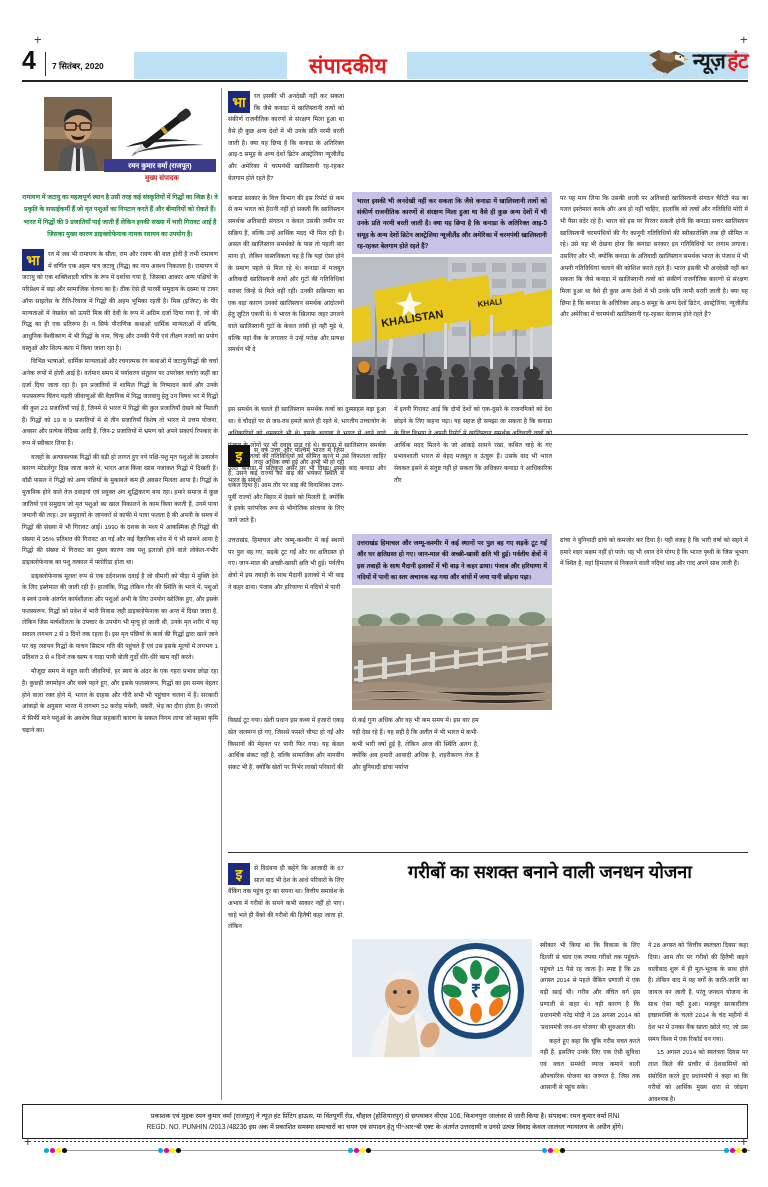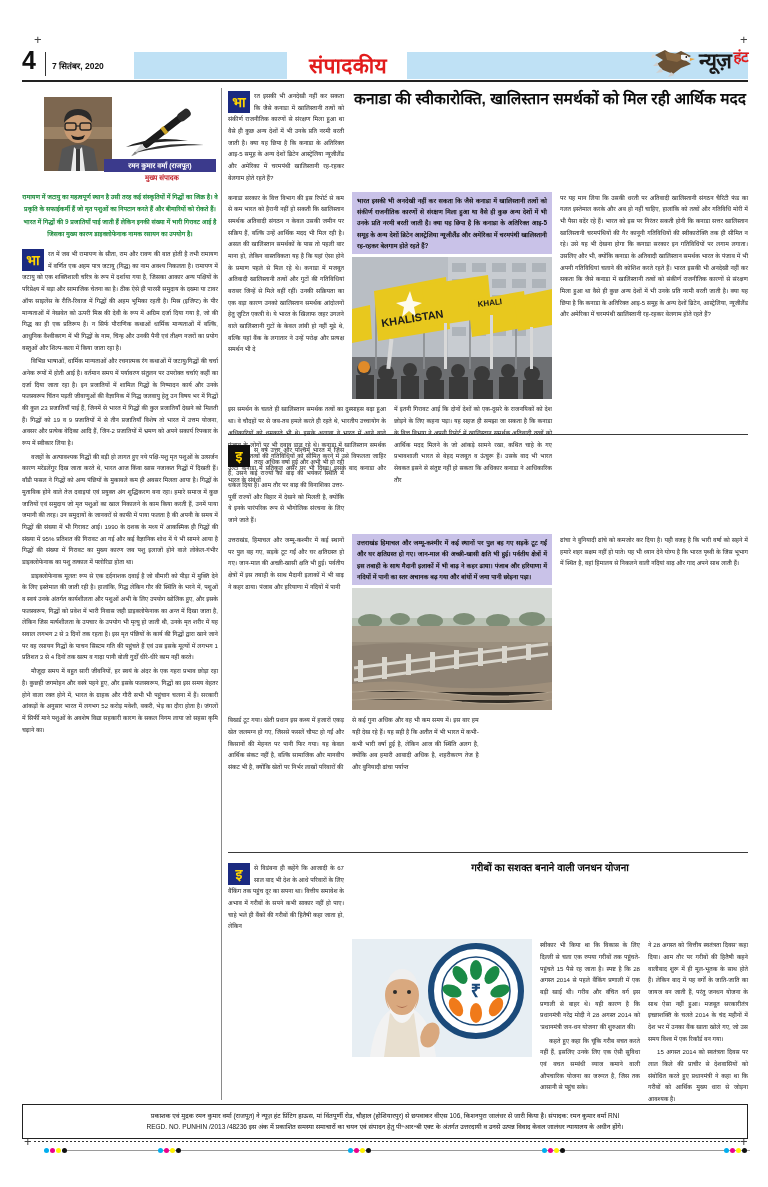--- a/index.html
+++ b/index.html
@@ -19,21 +19,21 @@
   .mh-white{position:absolute;left:265px;top:0;width:120px;height:27px;background:#fff;}
   .mh-section{position:absolute;left:262px;top:-1px;width:128px;text-align:center;
      font-size:21px;font-weight:bold;color:#e21b1b;letter-spacing:.3px;
      font-family:"Liberation Sans",sans-serif;}
   .mh-pageno{position:absolute;left:0;top:-4px;font-size:25px;font-weight:bold;color:#111;line-height:1;}
   .mh-rule{position:absolute;left:23px;top:0px;width:1px;height:24px;background:#333;}
   .mh-date{position:absolute;left:30px;top:8px;font-size:8.5px;font-weight:bold;color:#111;}
   .logo{position:absolute;right:0;top:-6px;height:34px;display:flex;align-items:flex-start;gap:2px;}
   .logo-bird{width:46px;height:32px;}
   .logo-news{font-size:21px;font-weight:bold;color:#1a1a1a;letter-spacing:-.5px;}
-  .logo-hunt{font-size:15px;font-weight:bold;color:#e21b1b;letter-spacing:-.5px;}
+  .logo-hunt{font-size:21px;font-weight:bold;color:#e21b1b;letter-spacing:-.5px;}
   .mh-underline{position:absolute;left:0;top:28px;width:726px;height:1.5px;background:#222;}
 
   
   .body-text{font-size:6.1px;line-height:1.92;text-align:justify;color:#1a1a1a;
     font-family:"Liberation Sans",sans-serif;}
   .body-text p{margin:0 0 2px 0;text-indent:9px;}
   .body-text p.noind{text-indent:0;}
 
   .dropcap{display:inline-block;float:left;width:22px;height:22px;margin:1px 4px 0 0;
     text-align:center;line-height:22px;font-size:14px;font-weight:bold;}
@@ -55,21 +55,21 @@
   .edit-photo{position:absolute;left:22px;top:0;width:68px;height:74px;overflow:hidden;border:0;}
   .pen{position:absolute;left:96px;top:2px;width:98px;height:60px;}
   .byline{position:absolute;left:82px;top:62px;width:112px;height:13px;background:#3b3a8c;
      color:#fff;font-size:7px;font-weight:bold;text-align:center;line-height:13px;}
   .byrole{position:absolute;left:108px;top:76px;width:64px;text-align:center;
      font-size:7px;font-weight:bold;color:#c0232b;}
 
   
   .art{position:absolute;}
   .art-head{font-size:15.5px;line-height:1.15;font-weight:bold;color:#0d0d0d;text-align:center;}
-  .art-head.small{font-size:10px;}
+  .art-head.small{font-size:18px;}
 
   .colwrap{display:flex;gap:8px;}
   .col{flex:1 1 0;min-width:0;}
 
   
   .imprint{position:absolute;left:22px;top:1104px;width:726px;border:1.1px solid #222;padding:5px 8px;
     box-sizing:border-box;text-align:center;}
   .imprint p{margin:0;font-size:6.5px;line-height:1.75;color:#111;}
   .imprint .rni{font-variant:small-caps;}
   .reg-line{position:absolute;left:34px;top:1141px;width:706px;height:1px;
@@ -164,23 +164,20 @@
     </div>
   </div>
 
   <div class="art" style="left:228px;top:90px;width:520px;">
 
     <div style="display:flex;gap:8px;align-items:flex-start;">
       <div style="width:116px;flex:0 0 116px;">
         <div class="body-text">
           <p class="noind"><span class="dropcap dc-blue">भा</span><span>रत इसकी भी अनदेखी नहीं कर सकता कि जैसे कनाडा में खालिस्तानी तत्वों को संकीर्ण राजनीतिक कारणों से संरक्षण मिला हुआ था वैसे ही कुछ अन्य देशों में भी उनके प्रति नरमी बरती जाती है। क्या यह छिपा है कि कनाडा के अतिरिक्त आइ-5 समूह के अन्य देशों ब्रिटेन आस्ट्रेलिया न्यूजीलैंड और अमेरिका में चरमपंथी खालिस्तानी रह-रहकर बेलगाम होते रहते हैं?</span></p>
         </div>
-      </div>
-      <div style="flex:1 1 auto;">
-        <div class="art-head">कनाडा की स्वीकारोक्ति, खालिस्तान समर्थकों को मिल रही आर्थिक मदद</div>
       </div>
     </div>
 
     <div style="display:flex;gap:8px;margin-top:6px;">
       <div style="width:116px;flex:0 0 116px;">
         <div class="body-text">
           <p class="noind">कनाडा सरकार के वित्त विभाग की इस रिपोर्ट से कम से कम भारत को हैरानी नहीं हो सकती कि खालिस्तान समर्थक अतिवादी संगठन न केवल उसकी जमीन पर सक्रिय हैं, बल्कि उन्हें आर्थिक मदद भी मिल रही है। असल की खालिस्तान समर्थकों के पास तो पहली बार माना हो, लेकिन वास्तविकता यह है कि यहां ऐसा होने के प्रमाण पहले से मिल रहे थे। कनाडा में मजबूत अतिवादी खालिस्तानी तत्वों और गुटों की गतिविधियां बराबर जिन्हें से मिले वहीं रहीं। उनकी सक्रियता का एक बड़ा कारण उनको खालिस्तान समर्थक आंदोलनों हेतु जुटित एकत्री वे। ये भारत के खिलाफ जहर उगलने वाले खालिस्तानी गुटों के केवल लांबी हो नहीं मूडे थे, बल्कि यहां बैंक के लगातार ने उन्हें परोक्ष और प्रत्यक्ष समर्थन भी दे</p>
         </div>
       </div>
 

